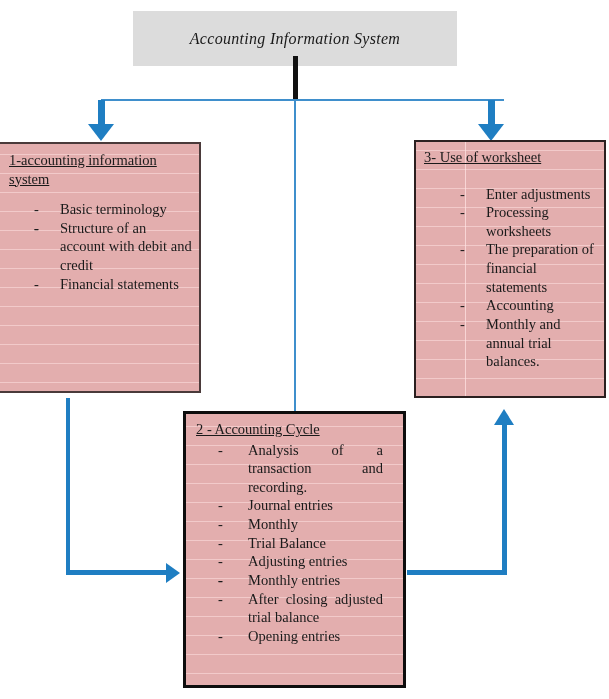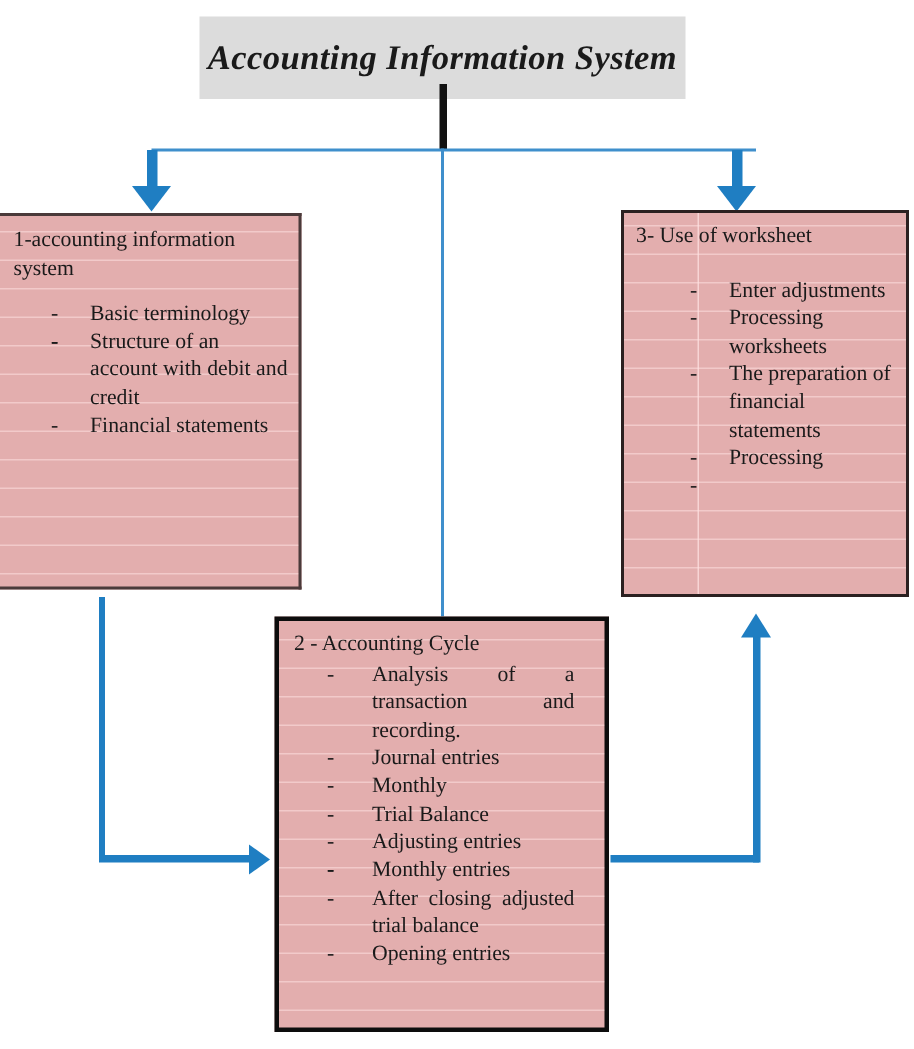--- a/index.html
+++ b/index.html
@@ -22,22 +22,22 @@
     left: 133px;
     top: 11px;
     width: 324px;
     height: 55px;
     background: #dcdcdc;
     display: flex;
     align-items: center;
     justify-content: center;
   }
   #title-text {
-    font-size: 23px;
-    font-weight: bold;
+    font-size: 16px;
+    font-weight: normal;
     font-style: italic;
     letter-spacing: 0.3px;
     white-space: nowrap;
   }
 
   
   .conn { position: absolute; }
 
   
   #stem-black {
@@ -130,20 +130,21 @@
   }
   .box .rules .vr {
     position: absolute;
     top: 0; bottom: 0;
     width: 1px;
     background: rgba(255, 226, 226, 0.75);
   }
   .box-inner { position: relative; z-index: 2; }
 
   .box-title {
+    text-decoration: underline;
     font-size: 14.5px;
     line-height: 1.28;
   }
   ul.items {
     list-style: none;
     margin: 0;
     padding: 0;
   }
   ul.items li {
     position: relative;
@@ -261,22 +262,22 @@
       <div class="hr" style="top: 217px;"></div>
       <div class="hr" style="top: 236px;"></div>
       <div class="vr" style="left: 49px;"></div>
     </div>
   <div class="box-inner">
     <div class="box-title">3- Use of worksheet</div>
     <ul class="items" id="box-3-items">
         <li><span class="dash">-</span><span>Enter adjustments</span></li>
         <li><span class="dash">-</span><span>Processing worksheets</span></li>
         <li><span class="dash">-</span><span>The preparation of financial statements</span></li>
-        <li><span class="dash">-</span><span>Processing</span></li>
-        <li><span class="dash">-</span></li>
+        <li><span class="dash">-</span><span>Accounting</span></li>
+        <li><span class="dash">-</span><span>Monthly and annual trial balances.</span></li>
       </ul>
   </div>
 </div>
 
 <div class="box" id="box-2">
   <div class="rules">
       <div class="hr" style="top: 12px;"></div>
       <div class="hr" style="top: 31px;"></div>
       <div class="hr" style="top: 50px;"></div>
       <div class="hr" style="top: 69px;"></div>

